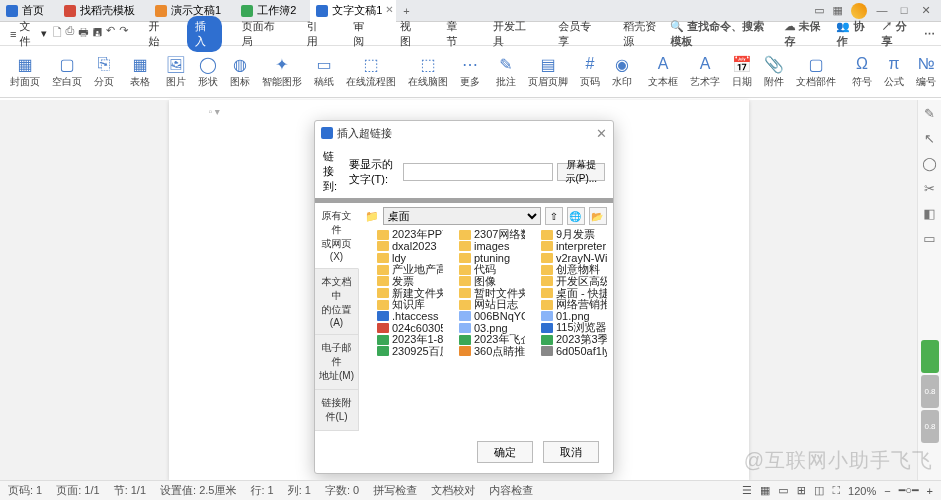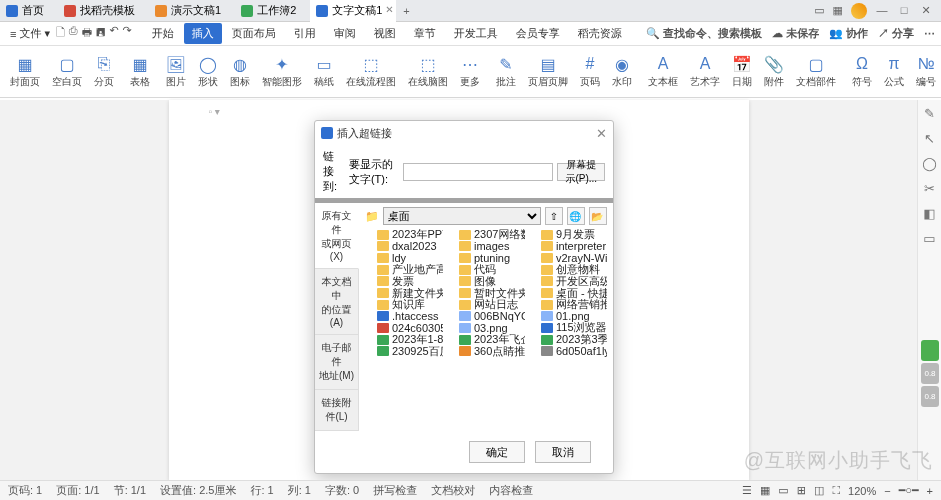--- a/index.html
+++ b/index.html
@@ -10,23 +10,23 @@
 .tab-icon{width:12px;height:12px;display:inline-block;border-radius:2px;}
 .tab-close{position:absolute;right:2px;top:5px;width:10px;height:10px;color:#888;font-size:10px;line-height:10px;text-align:center;}
 .new-tab{width:20px;text-align:center;color:#666;cursor:pointer;}
 .titlebar-right{margin-left:auto;display:flex;align-items:center;gap:8px;padding-right:8px;color:#666;}
 .win-btn{width:14px;height:14px;text-align:center;cursor:pointer;}
 .avatar{width:16px;height:16px;border-radius:50%;background:linear-gradient(45deg,#f7c948,#f08c00);}
 .menubar{height:24px;display:flex;align-items:center;padding:0 6px;gap:2px;border-bottom:1px solid #e0e0e0;}
 .menu-file{display:flex;align-items:center;gap:3px;color:#333;padding:2px 4px;}
 .qat{display:flex;gap:4px;color:#555;}
 .qat span{cursor:pointer;}
-.ribbon-tabs{display:flex;gap:2px;margin-left:10px;}
+.ribbon-tabs{display:flex;gap:12px;margin-left:10px;}
 .rtab{padding:3px 8px;color:#333;cursor:pointer;}
-.rtab.active{background:#2f6fd0;color:#fff;border-radius:2px;}
+.rtab.active{background:#2f6fd0;color:#fff;border-radius:10px;}
 .menubar-right{margin-left:auto;display:flex;gap:10px;color:#555;align-items:center;font-weight:bold;}
 .ribbon{height:52px;border-bottom:1px solid #d8d8d8;display:flex;align-items:center;padding:0 4px;gap:0;}
 .rb{display:flex;flex-direction:column;align-items:center;justify-content:center;padding:0 6px;height:48px;cursor:pointer;color:#444;}
 .rb .ic{width:20px;height:20px;display:flex;align-items:center;justify-content:center;font-size:16px;color:#4a7ec9;}
 .rb .lbl{font-size:10px;margin-top:1px;white-space:nowrap;}
 .sep{width:1px;height:38px;background:#e0e0e0;margin:0 2px;}
 .canvas{position:absolute;top:100px;left:0;right:24px;bottom:20px;background:#f2f2f2;display:flex;justify-content:center;}
 .page{width:580px;background:#fff;margin-top:0;box-shadow:0 1px 4px rgba(0,0,0,0.15);height:100%;position:relative;}
 .page-indicator{position:absolute;left:40px;top:6px;color:#aaa;font-size:10px;}
 .rside{position:absolute;right:0;top:100px;width:24px;bottom:20px;background:#f7f7f7;border-left:1px solid #e3e3e3;display:flex;flex-direction:column;align-items:center;gap:10px;padding-top:6px;color:#777;}
@@ -53,27 +53,27 @@
 .folder{background:#f5c451;border-radius:1px;}
 .file-b{background:#2f6fd0;border-radius:1px;}
 .file-g{background:#3aa757;border-radius:1px;}
 .file-r{background:#d44a3a;border-radius:1px;}
 .file-o{background:#ea8a2e;border-radius:1px;}
 .file-gray{background:#888;border-radius:1px;}
 .file-img{background:#8ab4f8;border-radius:1px;}
 .addr-row{display:flex;align-items:center;gap:4px;margin-top:4px;}
 .addr-row input{flex:1;height:18px;border:1px solid #2f6fd0;padding:0 3px;}
 .addr-row .bm{color:#888;font-size:10px;}
-.dlg-btns{display:flex;justify-content:flex-end;gap:10px;padding:10px 22px;}
+.dlg-btns{display:flex;justify-content:flex-end;gap:10px;padding:10px 14px;}
 .dlg-btns button{width:56px;height:22px;border:1px solid #bbb;background:#f7f7f7;cursor:pointer;}
 .statusbar{position:absolute;bottom:0;left:0;right:0;height:20px;background:#f5f5f5;border-top:1px solid #ddd;display:flex;align-items:center;padding:0 8px;gap:10px;color:#555;font-size:10px;}
 .statusbar .right{margin-left:auto;display:flex;gap:8px;align-items:center;}
 .watermark{position:absolute;right:8px;bottom:26px;font-size:20px;color:rgba(120,120,120,0.35);font-weight:500;letter-spacing:1px;}
 .perf{position:absolute;right:2px;top:340px;width:18px;display:flex;flex-direction:column;gap:2px;}
-.perf div{height:21px;border-radius:3px;font-size:8px;color:#fff;display:flex;align-items:center;justify-content:center;}
+.perf div{height:33px;border-radius:3px;font-size:8px;color:#fff;display:flex;align-items:center;justify-content:center;}
 </style>
 </head>
 <body>
 
 <div class="tabbar" id="tabbar">
     <div class="tab">
       <span class="tab-icon" style="background:#2f6fd0"></span>
       <span>首页</span>
     </div>
     <div class="tab">

